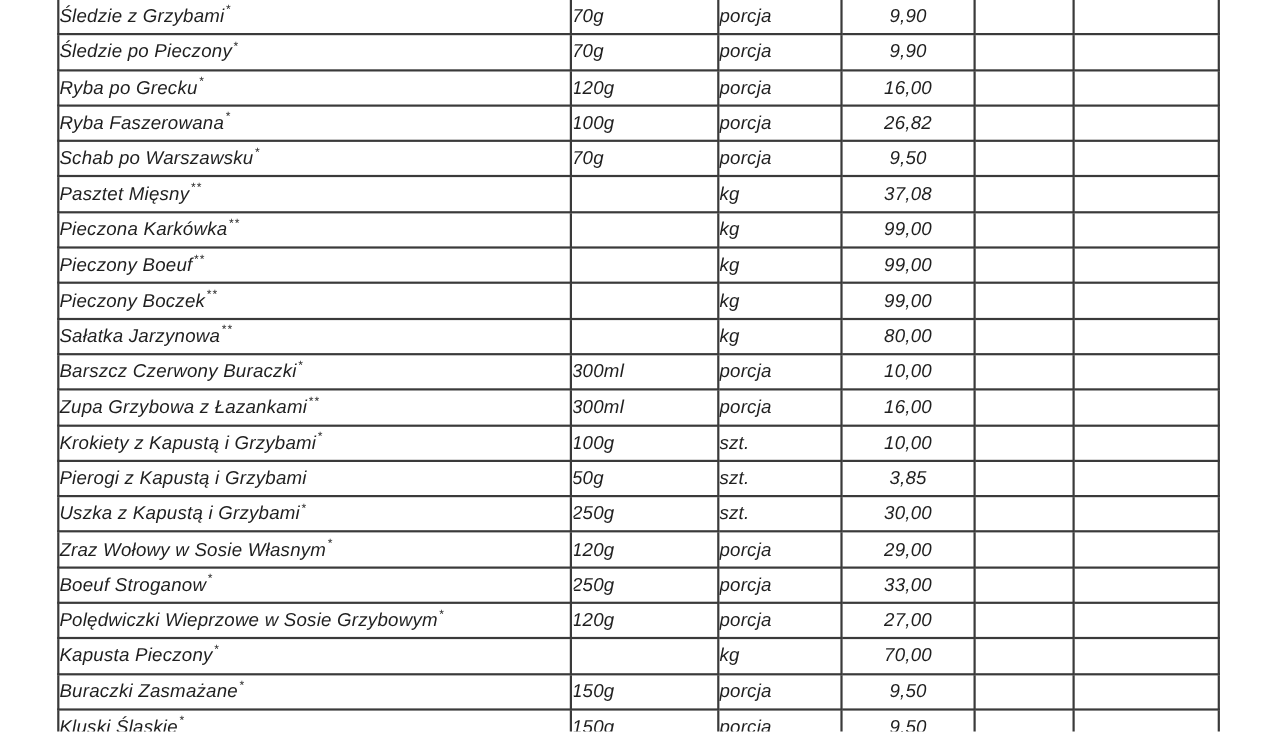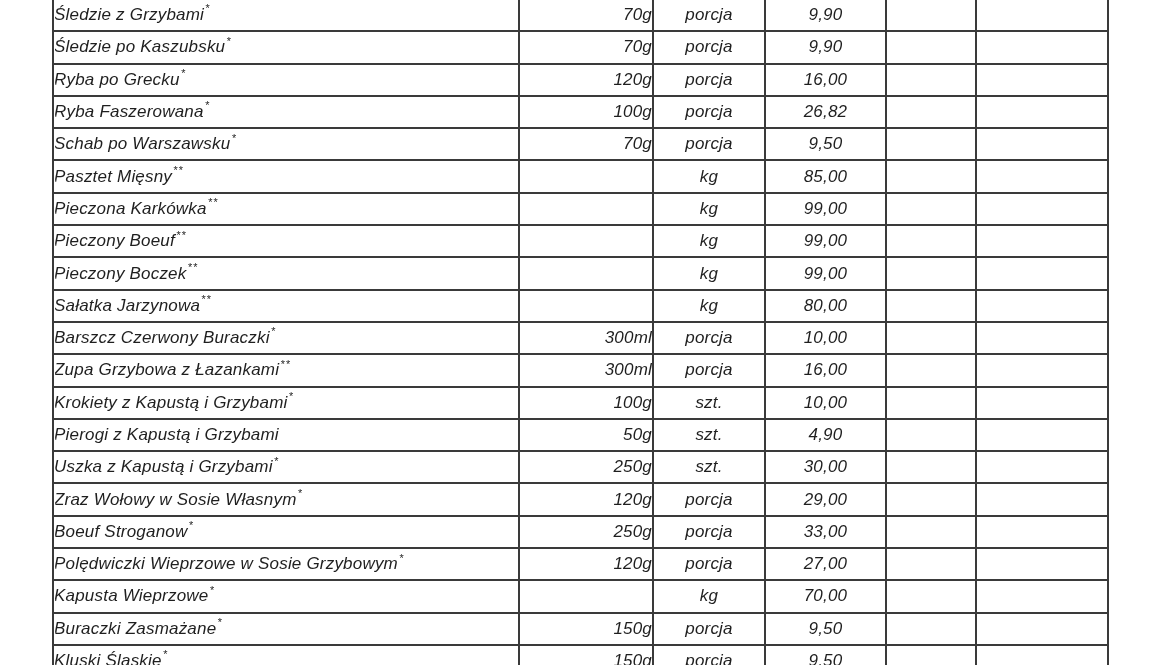--- a/index.html
+++ b/index.html
@@ -33,23 +33,23 @@
     font-family: "Liberation Sans", sans-serif;
     font-style: italic;
     font-size: 17px;
     letter-spacing: 0.2px;
     color: #1f1f1f;
     vertical-align: middle;
     white-space: nowrap;
     overflow: hidden;
     background: #ffffff;
   }
-  td.c-name   { text-align: left; padding-left: 12px; border-radius: 15px; }
-  td.c-weight { text-align: right; }
-  td.c-unit   { text-align: center; }
+  td.c-name   { text-align: left; padding-left: 12px; }
+  td.c-weight { text-align: left; border-radius: 16px; }
+  td.c-unit   { }
   td.c-price  { text-align: center; margin-left: 24px; }
   td.c-empty  { }
   sup.mark {
     font-size: 11px;
     line-height: 0;
     position: relative;
     top: -1px;
     left: 1px;
     letter-spacing: 1px;
   }
@@ -71,21 +71,21 @@
   <tr>
     <td class="c-name"><span class="nm">Śledzie z Grzybami</span><sup class="mark">*</sup></td>
     <td class="c-weight">70g</td>
     <td class="c-unit">porcja</td>
     <td class="c-price">9,90</td>
     <td class="c-empty"></td>
     <td class="c-empty"></td>
   </tr>
 
   <tr>
-    <td class="c-name"><span class="nm">Śledzie po Kaszubsku</span><sup class="mark">*</sup></td>
+    <td class="c-name"><span class="nm">Śledzie po Pieczony</span><sup class="mark">*</sup></td>
     <td class="c-weight">70g</td>
     <td class="c-unit">porcja</td>
     <td class="c-price">9,90</td>
     <td class="c-empty"></td>
     <td class="c-empty"></td>
   </tr>
 
   <tr>
     <td class="c-name"><span class="nm">Ryba po Grecku</span><sup class="mark">*</sup></td>
     <td class="c-weight">120g</td>
@@ -110,21 +110,21 @@
     <td class="c-unit">porcja</td>
     <td class="c-price">9,50</td>
     <td class="c-empty"></td>
     <td class="c-empty"></td>
   </tr>
 
   <tr>
     <td class="c-name"><span class="nm">Pasztet Mięsny</span><sup class="mark">**</sup></td>
     <td class="c-weight"></td>
     <td class="c-unit">kg</td>
-    <td class="c-price">85,00</td>
+    <td class="c-price">37,08</td>
     <td class="c-empty"></td>
     <td class="c-empty"></td>
   </tr>
 
   <tr>
     <td class="c-name"><span class="nm">Pieczona Karkówka</span><sup class="mark">**</sup></td>
     <td class="c-weight"></td>
     <td class="c-unit">kg</td>
     <td class="c-price">99,00</td>
     <td class="c-empty"></td>
@@ -182,21 +182,21 @@
     <td class="c-unit">szt.</td>
     <td class="c-price">10,00</td>
     <td class="c-empty"></td>
     <td class="c-empty"></td>
   </tr>
 
   <tr>
     <td class="c-name"><span class="nm">Pierogi z Kapustą i Grzybami</span><sup class="mark"></sup></td>
     <td class="c-weight">50g</td>
     <td class="c-unit">szt.</td>
-    <td class="c-price">4,90</td>
+    <td class="c-price">3,85</td>
     <td class="c-empty"></td>
     <td class="c-empty"></td>
   </tr>
 
   <tr>
     <td class="c-name"><span class="nm">Uszka z Kapustą i Grzybami</span><sup class="mark">*</sup></td>
     <td class="c-weight">250g</td>
     <td class="c-unit">szt.</td>
     <td class="c-price">30,00</td>
     <td class="c-empty"></td>
@@ -224,21 +224,21 @@
   <tr>
     <td class="c-name"><span class="nm">Polędwiczki Wieprzowe w Sosie Grzybowym</span><sup class="mark">*</sup></td>
     <td class="c-weight">120g</td>
     <td class="c-unit">porcja</td>
     <td class="c-price">27,00</td>
     <td class="c-empty"></td>
     <td class="c-empty"></td>
   </tr>
 
   <tr>
-    <td class="c-name"><span class="nm">Kapusta Wieprzowe</span><sup class="mark">*</sup></td>
+    <td class="c-name"><span class="nm">Kapusta Pieczony</span><sup class="mark">*</sup></td>
     <td class="c-weight"></td>
     <td class="c-unit">kg</td>
     <td class="c-price">70,00</td>
     <td class="c-empty"></td>
     <td class="c-empty"></td>
   </tr>
 
   <tr>
     <td class="c-name"><span class="nm">Buraczki Zasmażane</span><sup class="mark">*</sup></td>
     <td class="c-weight">150g</td>

